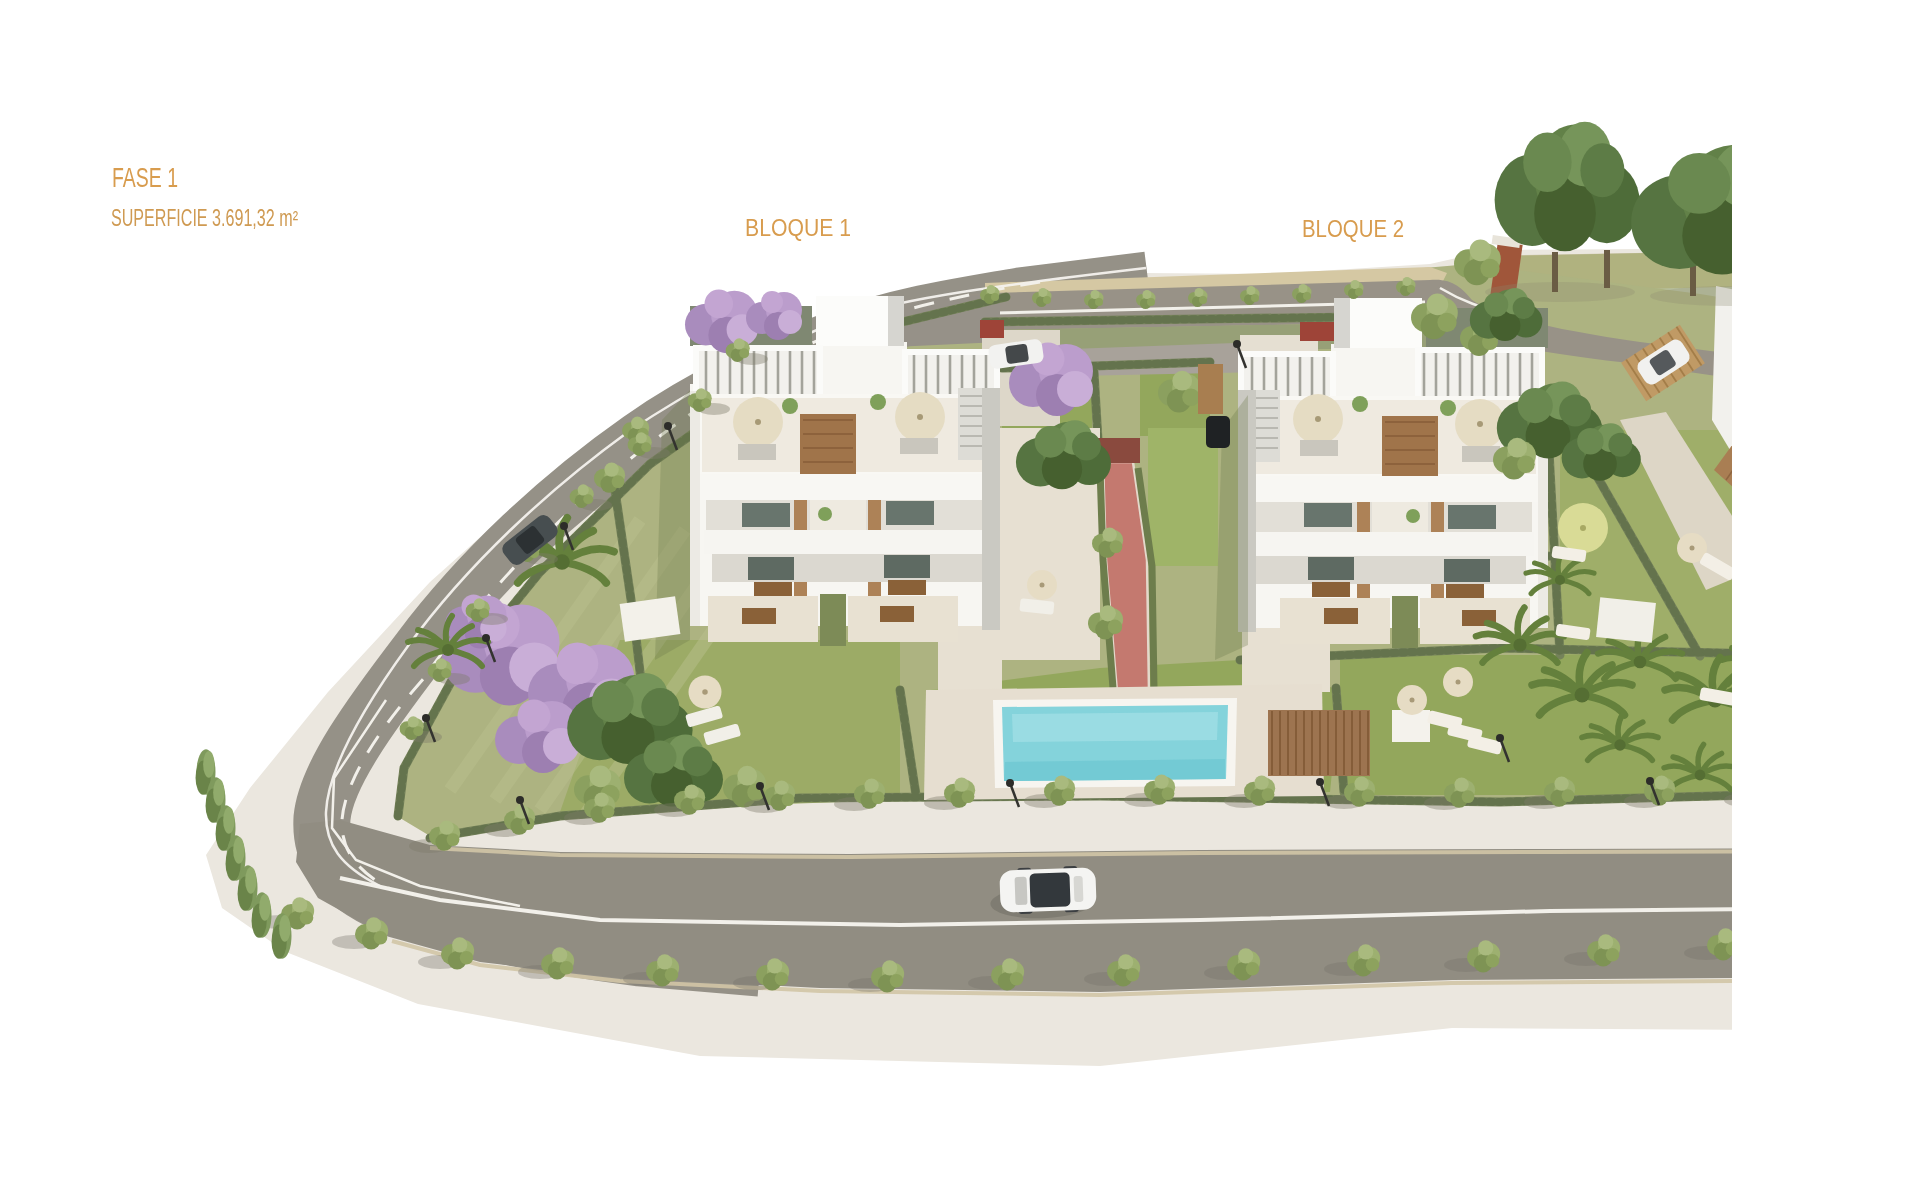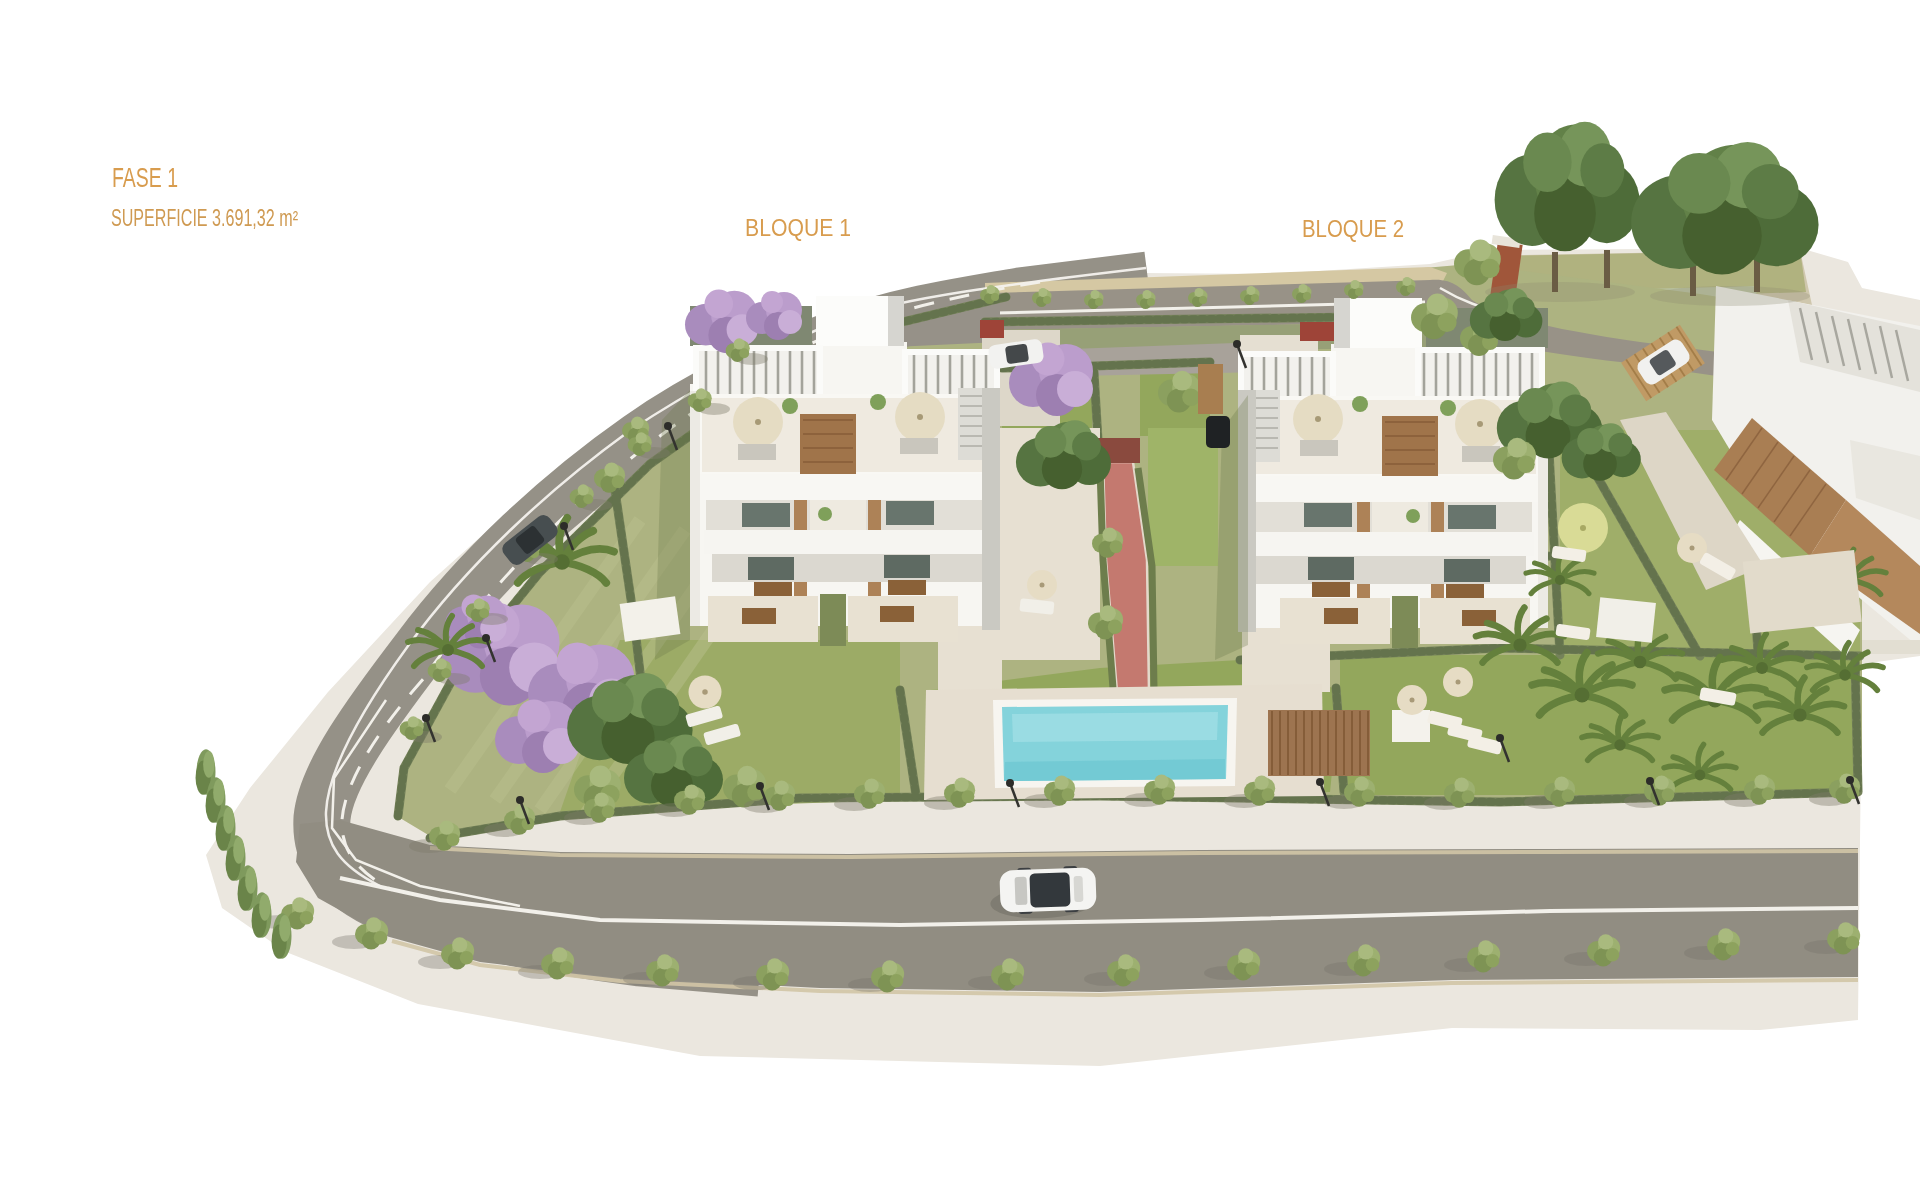--- a/index.html
+++ b/index.html
@@ -1,16 +1,16 @@
 <!DOCTYPE html>
 <html><head>
 <meta charset="utf-8">
 <style>
   html,body{margin:0;padding:0;background:#ffffff;}
-  #stage{position:relative;width:1920px;height:1194px;overflow:hidden;background:#0f766e;
+  #stage{position:relative;width:1732px;height:1194px;overflow:hidden;background:#0f766e;
          font-family:"Liberation Sans", sans-serif;}
   svg{display:block}
 </style>
 </head>
 <body>
 <div id="stage">
 <svg width="1920" height="1194" viewBox="0 0 1920 1194" xmlns="http://www.w3.org/2000/svg">
 <defs>
   <g id="tS">
     <circle cx="-8" cy="-2" r="12" fill="#8ba05f"></circle>

